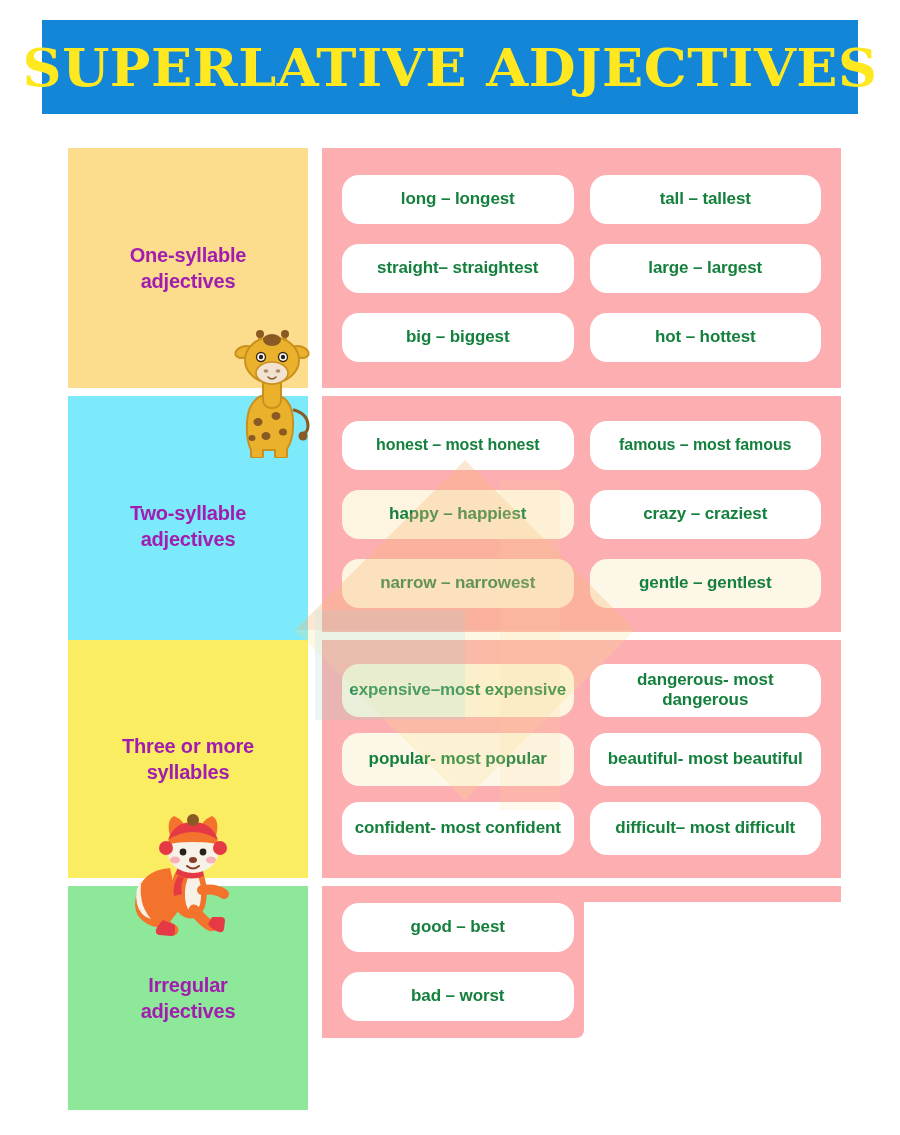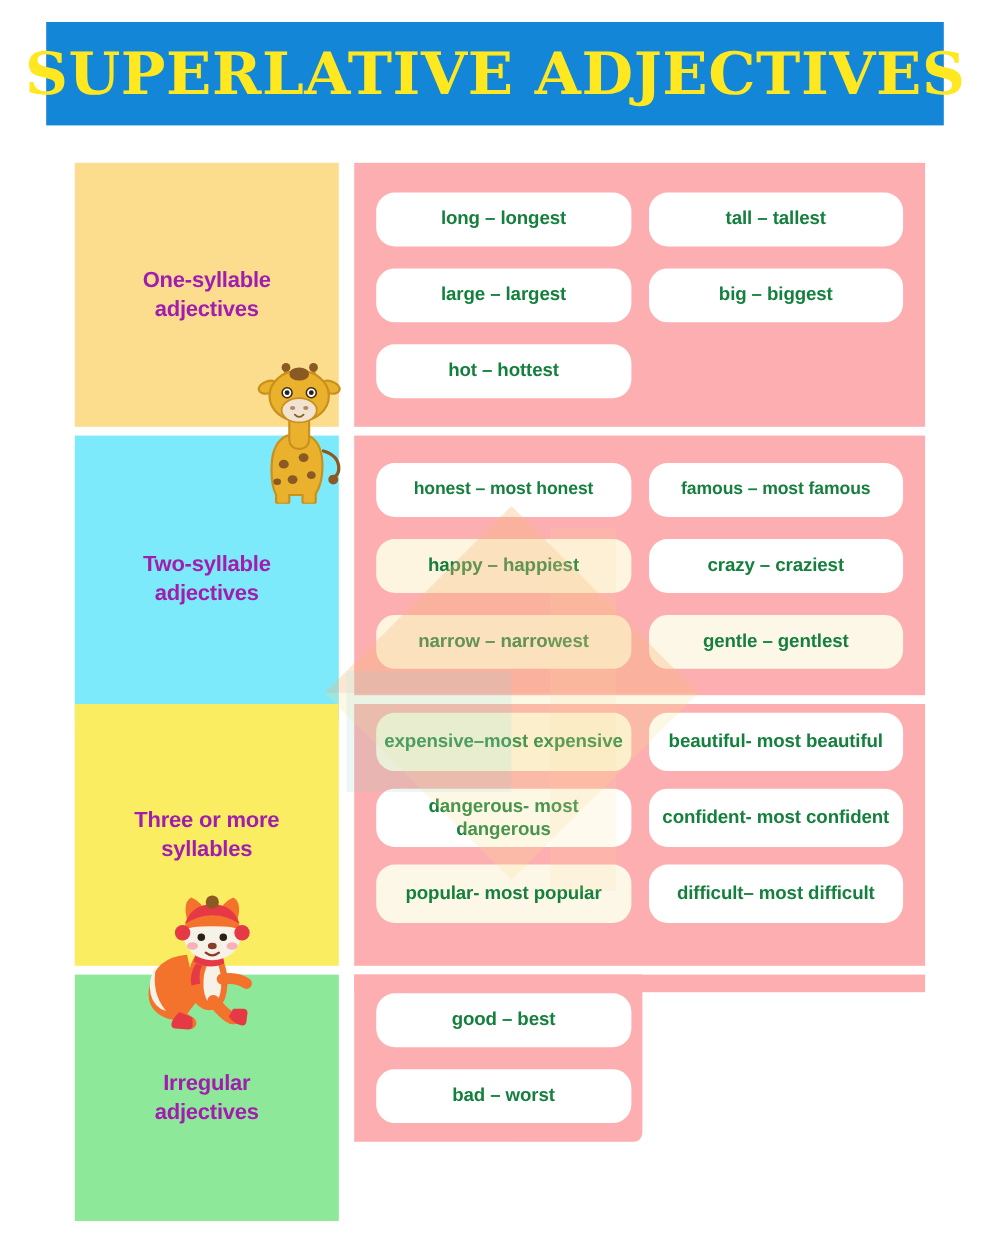--- a/index.html
+++ b/index.html
@@ -182,20 +182,23 @@
     </div>
     <div class="pink-panel" style="top:148px; height:240px;"></div>
     <div class="pill-grid r1" style="top:148px; height:240px;">
       <div class="pill">
         <div class="pill-inner">long – longest</div>
       </div>
       <div class="pill">
         <div class="pill-inner">tall – tallest</div>
       </div>
       <div class="pill">
+        <div class="pill-inner">straight– straightest</div>
+      </div>
+      <div class="pill">
         <div class="pill-inner">large – largest</div>
       </div>
       <div class="pill">
         <div class="pill-inner">big – biggest</div>
       </div>
       <div class="pill">
         <div class="pill-inner">hot – hottest</div>
       </div>
     </div>
   </div>
@@ -231,21 +234,21 @@
   </div>
 
   <div class="row">
     <div class="cat-block" style="top:640px; height:238px; background:#faed62;">
       <div class="cat-label">
         <span>Three or more</span><br>
         <span>syllables</span>
       </div>
     </div>
     <div class="pink-panel" style="top:640px; height:238px;"></div>
-    <div class="pill-grid r3" style="top:640px; height:238px;flex-direction:column;">
+    <div class="pill-grid r3" style="top:640px; height:238px;">
       <div class="pill">
         <div class="pill-inner" style="background:#fdf5e0;">expensive–most expensive</div>
       </div>
       <div class="pill">
         <div class="pill-inner">dangerous- most dangerous</div>
       </div>
       <div class="pill">
         <div class="pill-inner" style="background:#fdf7e8;">popular- most popular</div>
       </div>
       <div class="pill">

